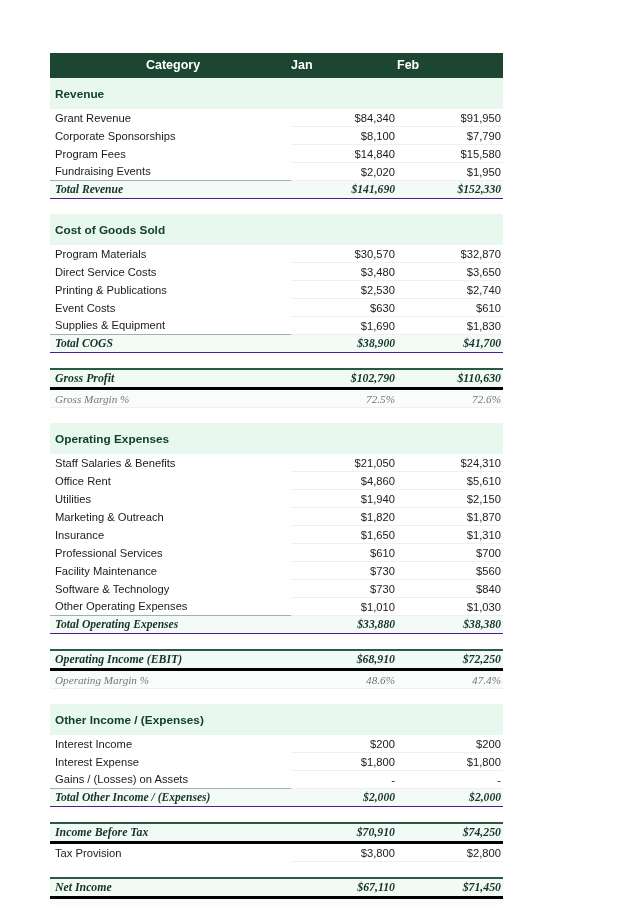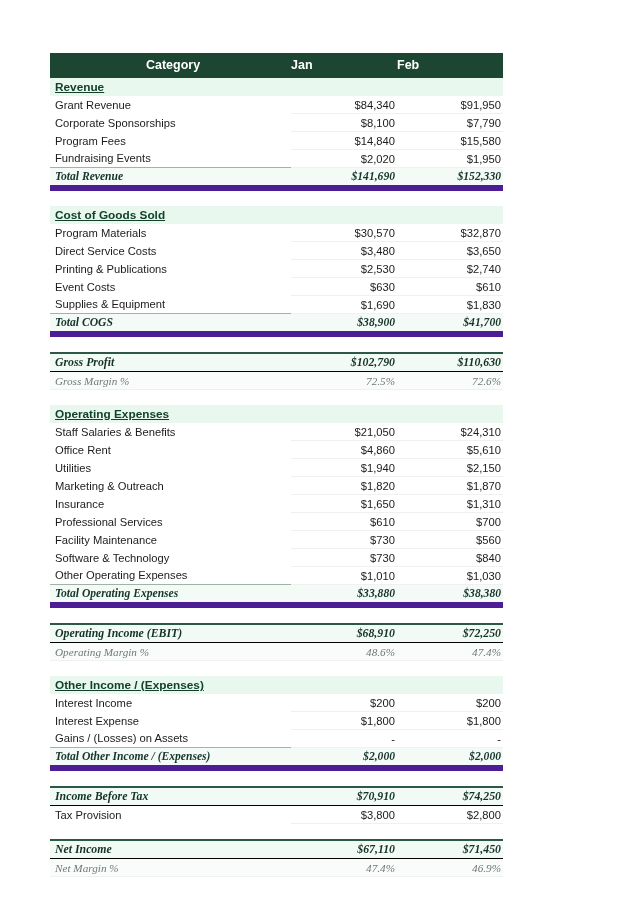--- a/index.html
+++ b/index.html
@@ -71,22 +71,21 @@
     font-size: 11.2px;
     color: #1b1b1b;
     padding-right: 2px;
     white-space: nowrap;
     font-variant-numeric: tabular-nums;
   }
 
   
   tr.section td {
     background: #e8f8ee;
-    height: 18px;
-    text-decoration: underline;
+    height: 31px;
   }
   tr.section td.lbl {
     font-size: 11.8px;
     font-weight: bold;
     color: #12402a;
   }
 
   
   tr.item td { height: 17px; }
   tr.item td.num {
@@ -96,35 +95,35 @@
   
   tr.total td {
     height: 17px;
     background: #f4fbf7;
     font-family: "Liberation Serif", serif;
     font-style: italic;
     font-weight: bold;
     font-size: 11.6px;
     color: #16352a;
     border-top: 1px solid #9fb3a9;
-    border-bottom: 6px solid #4c1d95;
+    border-bottom: 1px solid #4c1d95;
   }
   tr.total td.lbl { padding-left: 5px; }
 
   
   tr.hl td {
     height: 17px;
     background: #f2faf6;
     font-family: "Liberation Serif", serif;
     font-style: italic;
     font-weight: bold;
     font-size: 11.8px;
     color: #143327;
     border-top: 2px solid #2b5943;
-    border-bottom: 1px solid #000000;
+    border-bottom: 3px solid #000000;
   }
   tr.hl td.lbl { padding-left: 5px; }
 
   
   tr.ratio td {
     height: 17px;
     background: #fafcfb;
     font-family: "Liberation Serif", serif;
     font-style: italic;
     font-size: 11.2px;

